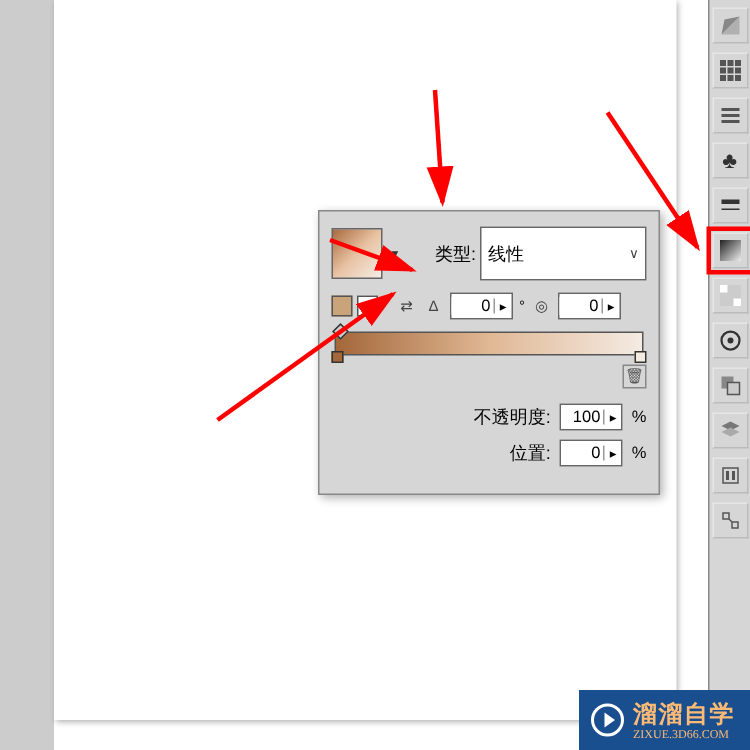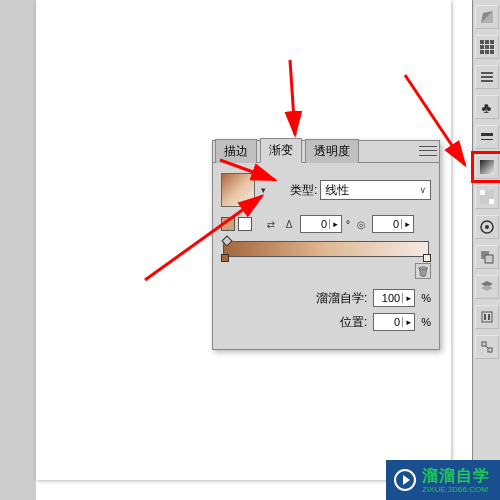--- a/index.html
+++ b/index.html
@@ -108,21 +108,21 @@
     border: 1px solid #666;
     background: linear-gradient(135deg, #a86a3e 0%, #e8c2a2 50%, #f5ede6 100%);
     margin-right: 6px;
   }
   .menu-chevron {
     width:8px; display:inline-block; font-size:9px; color:#333;
   }
   .lbl { white-space: nowrap; margin-left: 21px; }
   .select-type {
     flex: 1;
-    height: 20px;
+    height: 36px;
     border: 1px solid #666;
     background: #fff;
     padding: 0 4px;
     display: flex;
     align-items: center;
     justify-content: space-between;
     margin-left: 3px;
   }
   .select-type .chev { font-size: 9px; color: #444; }
   .mini-swatches {
@@ -163,25 +163,26 @@
   }
   .val-rows { margin-top:10px; }
   .val-row { display:flex; align-items:center; justify-content:flex-end; margin-bottom:6px; gap:4px;}
   .val-row .lbl { margin-right:2px; }
   .pct { margin-left:2px; font-size:11px; }
   
   .watermark {
     position:absolute;
     right:0; bottom:0;
     background:#1a4f8f;
-    color:#22c55e;
+    color:#fdba74;
     padding:6px 10px 6px 8px;
     display:flex; align-items:center;
     font-size:16px; font-weight:bold;
     letter-spacing:1px;
+    font-family:Liberation Serif, serif;
   }
   .watermark .wm-icon {
     width:22px; height:22px;
     border:2px solid #fff;
     border-radius:50%;
     display:flex; align-items:center; justify-content:center;
     margin-right:6px;
   }
   .watermark .wm-tri {
     width:0; height:0;
@@ -284,30 +285,20 @@
   <div class="sidebar-btn">
     <svg width="14" height="14">
         <rect x="2" y="2" width="4" height="4" fill="none" stroke="#555"></rect>
         <rect x="8" y="8" width="4" height="4" fill="none" stroke="#555"></rect>
         <line x1="6" y1="6" x2="8" y2="8" stroke="#555"></line>
       </svg>
   </div>
 </div>
 
 <div class="panel">
-  <div class="panel-tabs">
-    <div class="tab">描边</div>
-    <div class="tab active">渐变</div>
-    <div class="tab">透明度</div>
-    <div class="panel-menu">
-        <div></div>
-        <div></div>
-        <div></div>
-      </div>
-  </div>
   <div class="panel-body">
     <div class="row">
       <div class="swatch"></div>
       <span class="menu-chevron">▾</span>
       <span class="lbl">类型:</span>
       <div class="select-type">
         <span>线性</span>
         <span class="chev">∨</span>
       </div>
     </div>
@@ -333,21 +324,21 @@
       <div class="stop-top" style="left:2px;"></div>
       <div class="grad-bar"></div>
       <div class="stop-bot" style="left:0; background:#a4673a;"></div>
       <div class="stop-bot" style="right:0; background:#f4ebe3;"></div>
     </div>
     <div class="row">
         <div class="trash">🗑</div>
       </div>
     <div class="val-rows">
       <div class="val-row">
-        <span class="lbl">溜溜自学:</span>
+        <span class="lbl">不透明度:</span>
         <div class="spin">
           <input value="100" style="">
           <span class="step">▸</span>
         </div>
         <span class="pct">%</span>
       </div>
       <div class="val-row">
         <span class="lbl">位置:</span>
         <div class="spin">
           <input value="0" style="">

